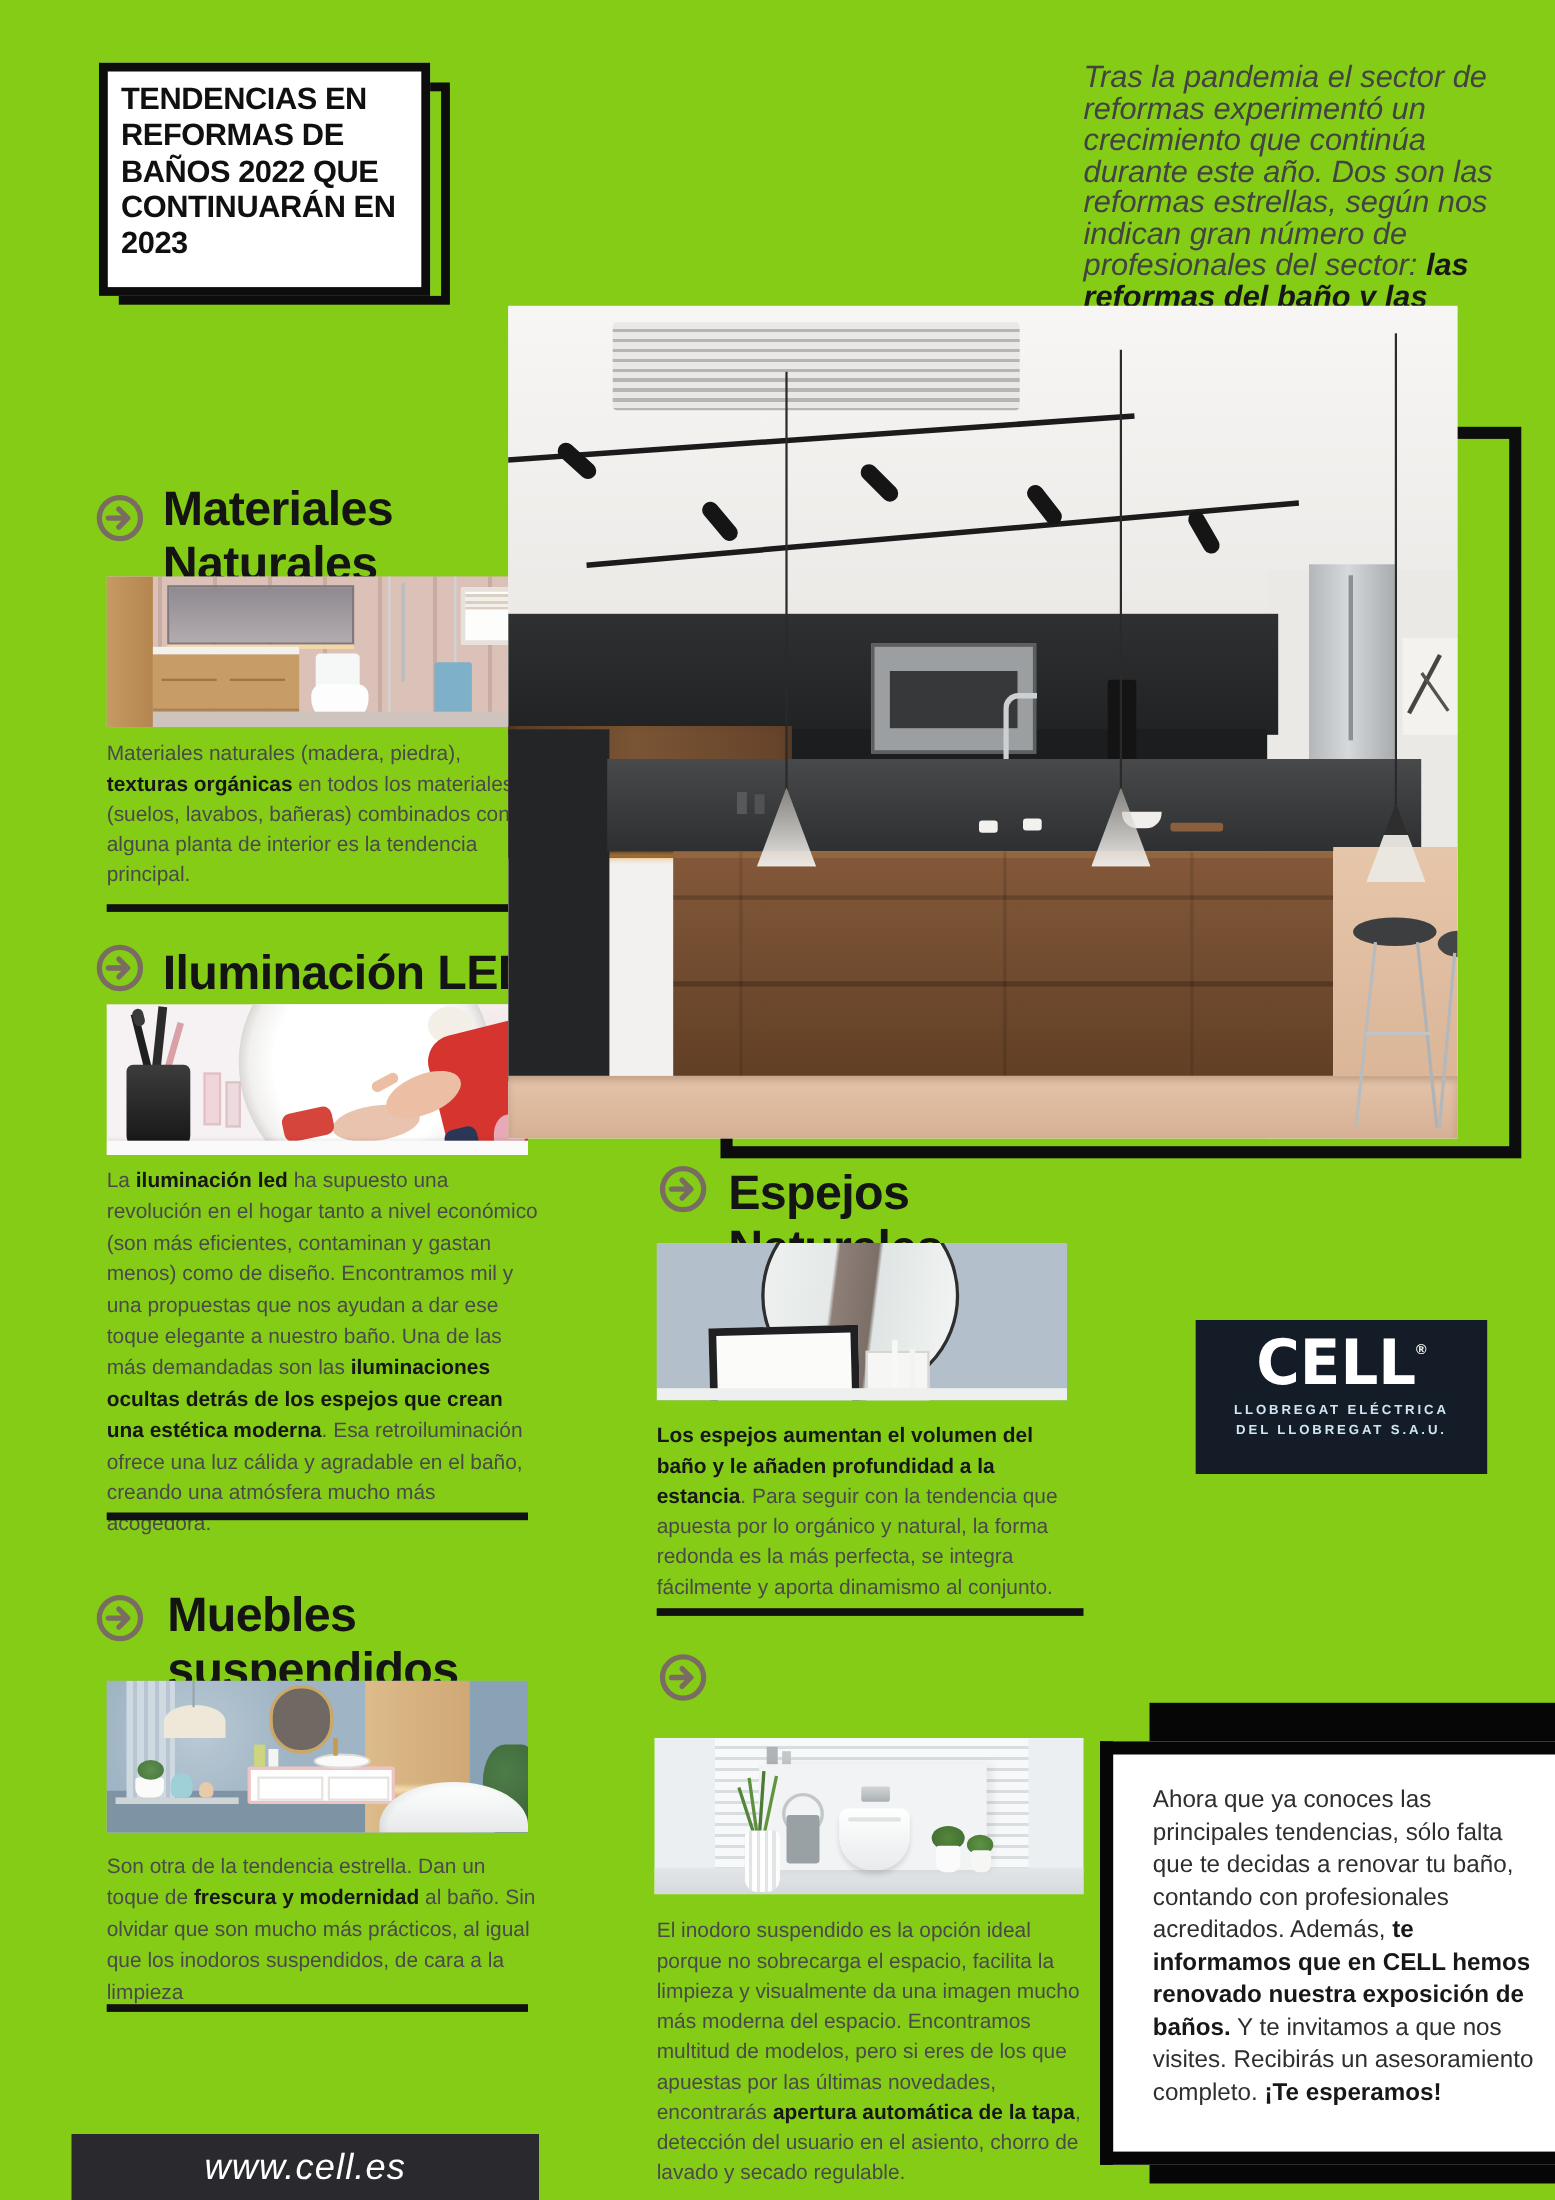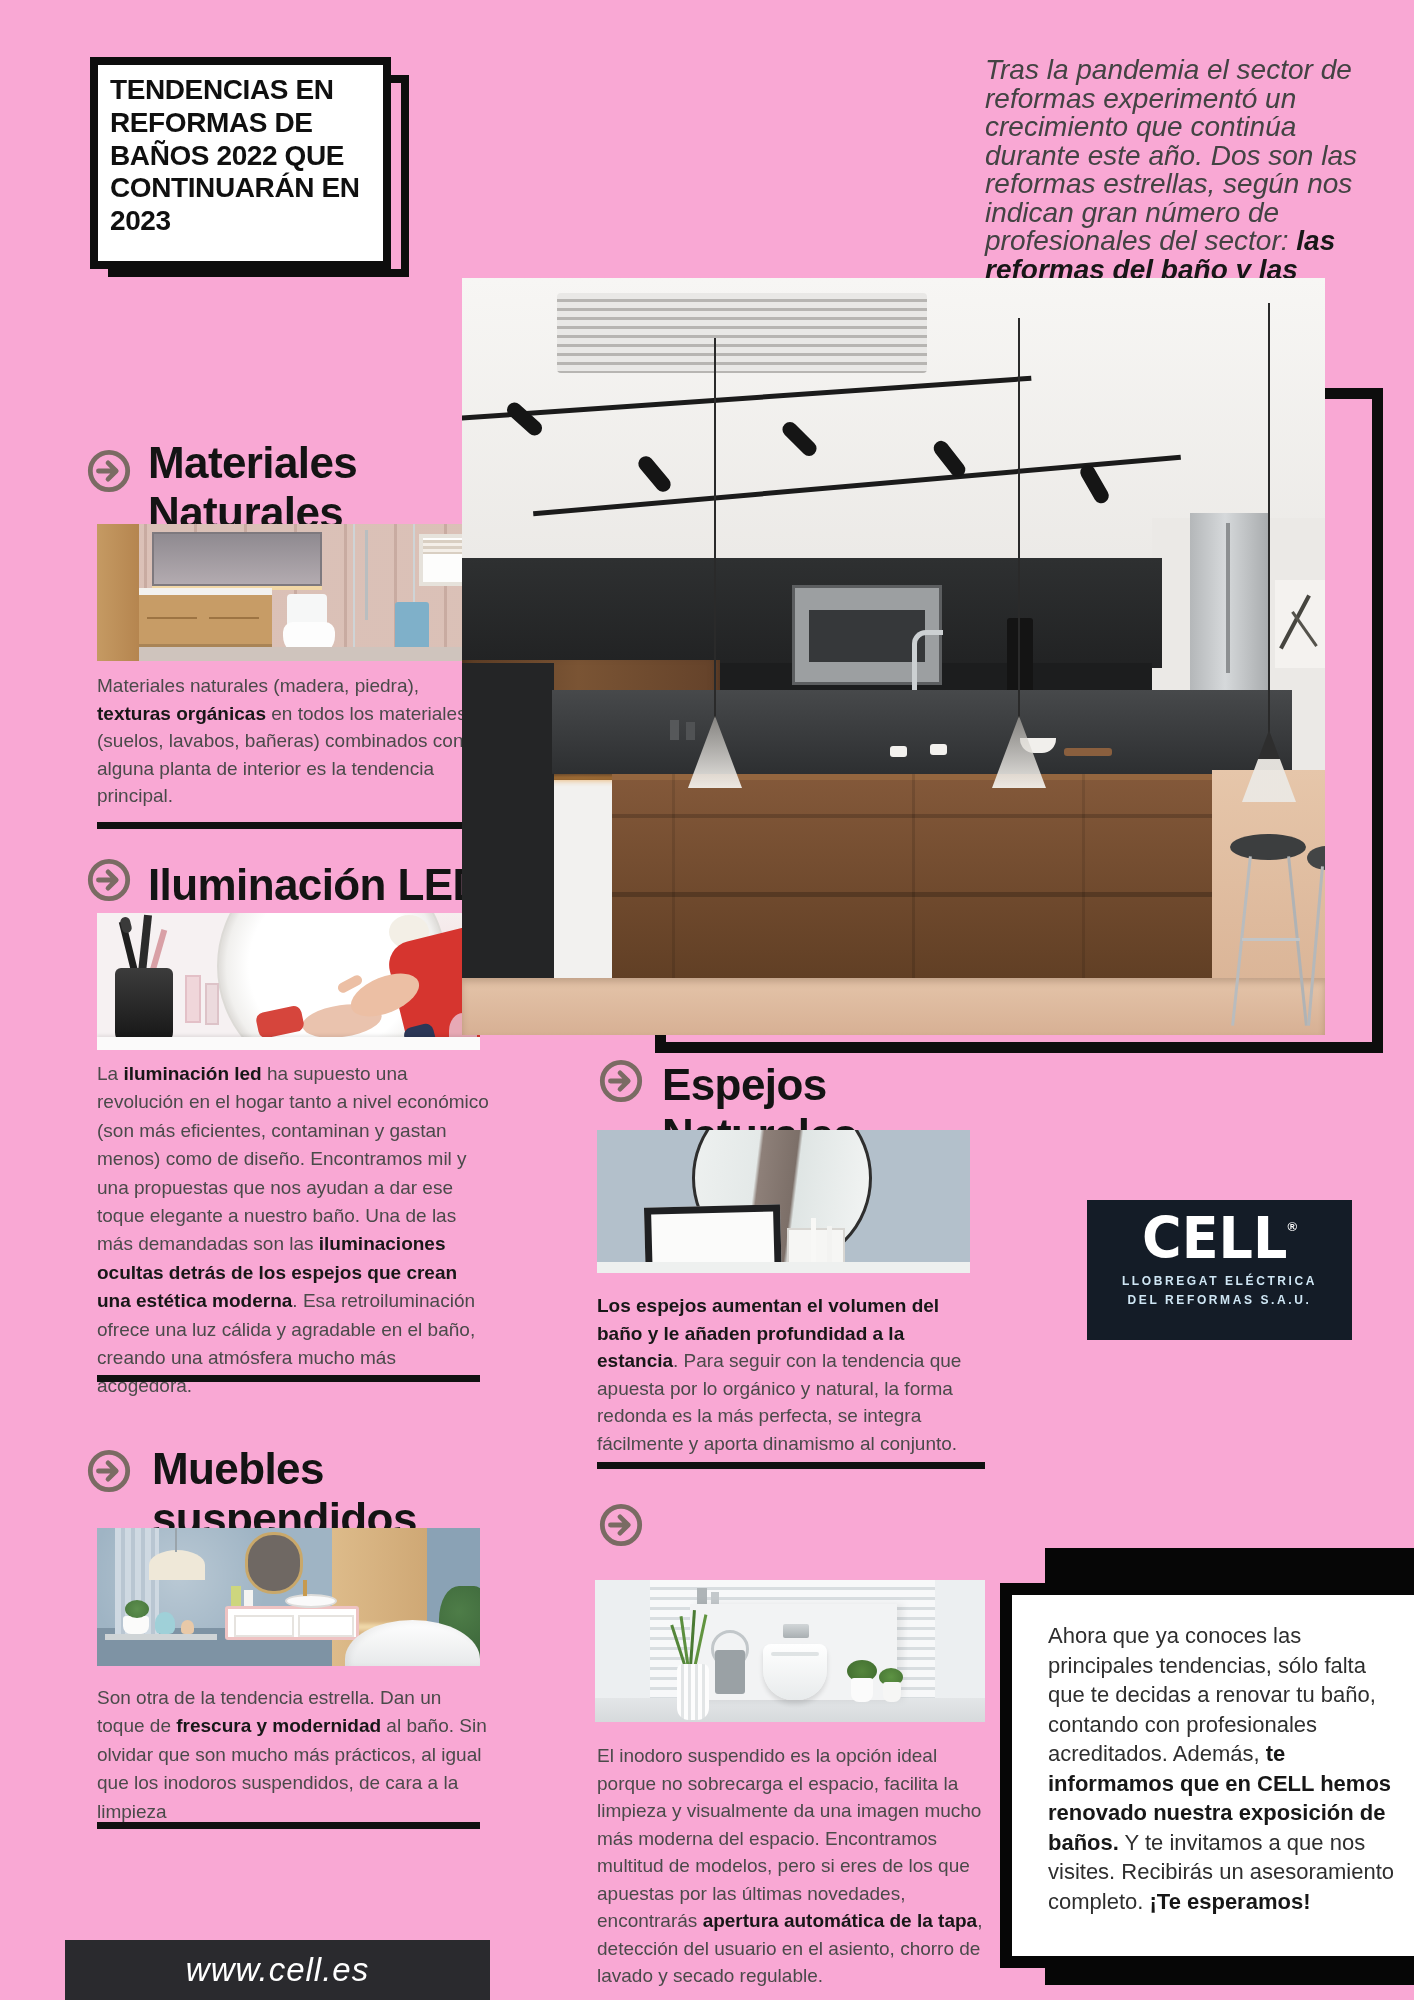--- a/index.html
+++ b/index.html
@@ -1,16 +1,16 @@
 <!DOCTYPE html>
 <html><head>
 <meta charset="utf-8">
 <style>
   html,body{margin:0;padding:0;background:#ffffff;}
-  .page{position:relative;width:1414px;height:2000px;background:#f9a8d4;overflow:hidden;
+  .page{position:relative;width:1414px;height:2000px;background:#84cc16;overflow:hidden;
         font-family:"Liberation Sans",sans-serif;}
   .d{position:absolute;}
   .ph{position:absolute;overflow:hidden;background:#ddd;}
   .ph *{position:absolute;}
 
   
   .badge-shadow{left:108px;top:75px;width:285px;height:186px;border:8px solid #0d0d0d;background:transparent;z-index:0;}
   .badge{left:90px;top:57px;width:261px;height:178px;border:8px solid #0d0d0d;background:#fff;z-index:1;
          padding:9px 12px;font-weight:bold;font-size:28px;line-height:1.17;color:#101010;letter-spacing:-0.4px;}
   .main-title{left:585px;top:55px;width:400px;font-family:"DejaVu Sans",sans-serif;font-weight:bold;
@@ -279,21 +279,21 @@
   </div>
 
   <p class="d body" style="left:597px;top:1742px;width:392px;margin:0"><span>El inodoro suspendido es la opción ideal porque no sobrecarga el espacio, facilita la limpieza y visualmente da una imagen mucho más moderna del espacio. Encontramos multitud de modelos, pero si eres de los que apuestas por las últimas novedades, encontrarás </span><span class="b">apertura automática de la tapa</span><span>, detección del usuario en el asiento, chorro de lavado y secado regulable.</span></p>
 
   <div class="d logo">
     <div>
       <span class="brand">CELL</span><span class="reg">®</span>
     </div>
     <div class="cap">
       <div>LLOBREGAT ELÉCTRICA</div>
-      <div>DEL REFORMAS S.A.U.</div>
+      <div>DEL LLOBREGAT S.A.U.</div>
     </div>
   </div>
 
   <div class="d cta-shadow"></div>
   <div class="d cta">
     <p class="body" style="margin:0"><span>Ahora que ya conoces las principales tendencias, sólo falta que te decidas a renovar tu baño, contando con profesionales acreditados. Además, </span><span class="b">te informamos que en CELL hemos renovado nuestra exposición de baños.</span><span> Y te invitamos a que nos visites. Recibirás un asesoramiento completo. </span><span class="b u">¡Te esperamos!</span></p>
   </div>
 
   <div class="d footer-bar">
     <span>www.cell.es</span>

